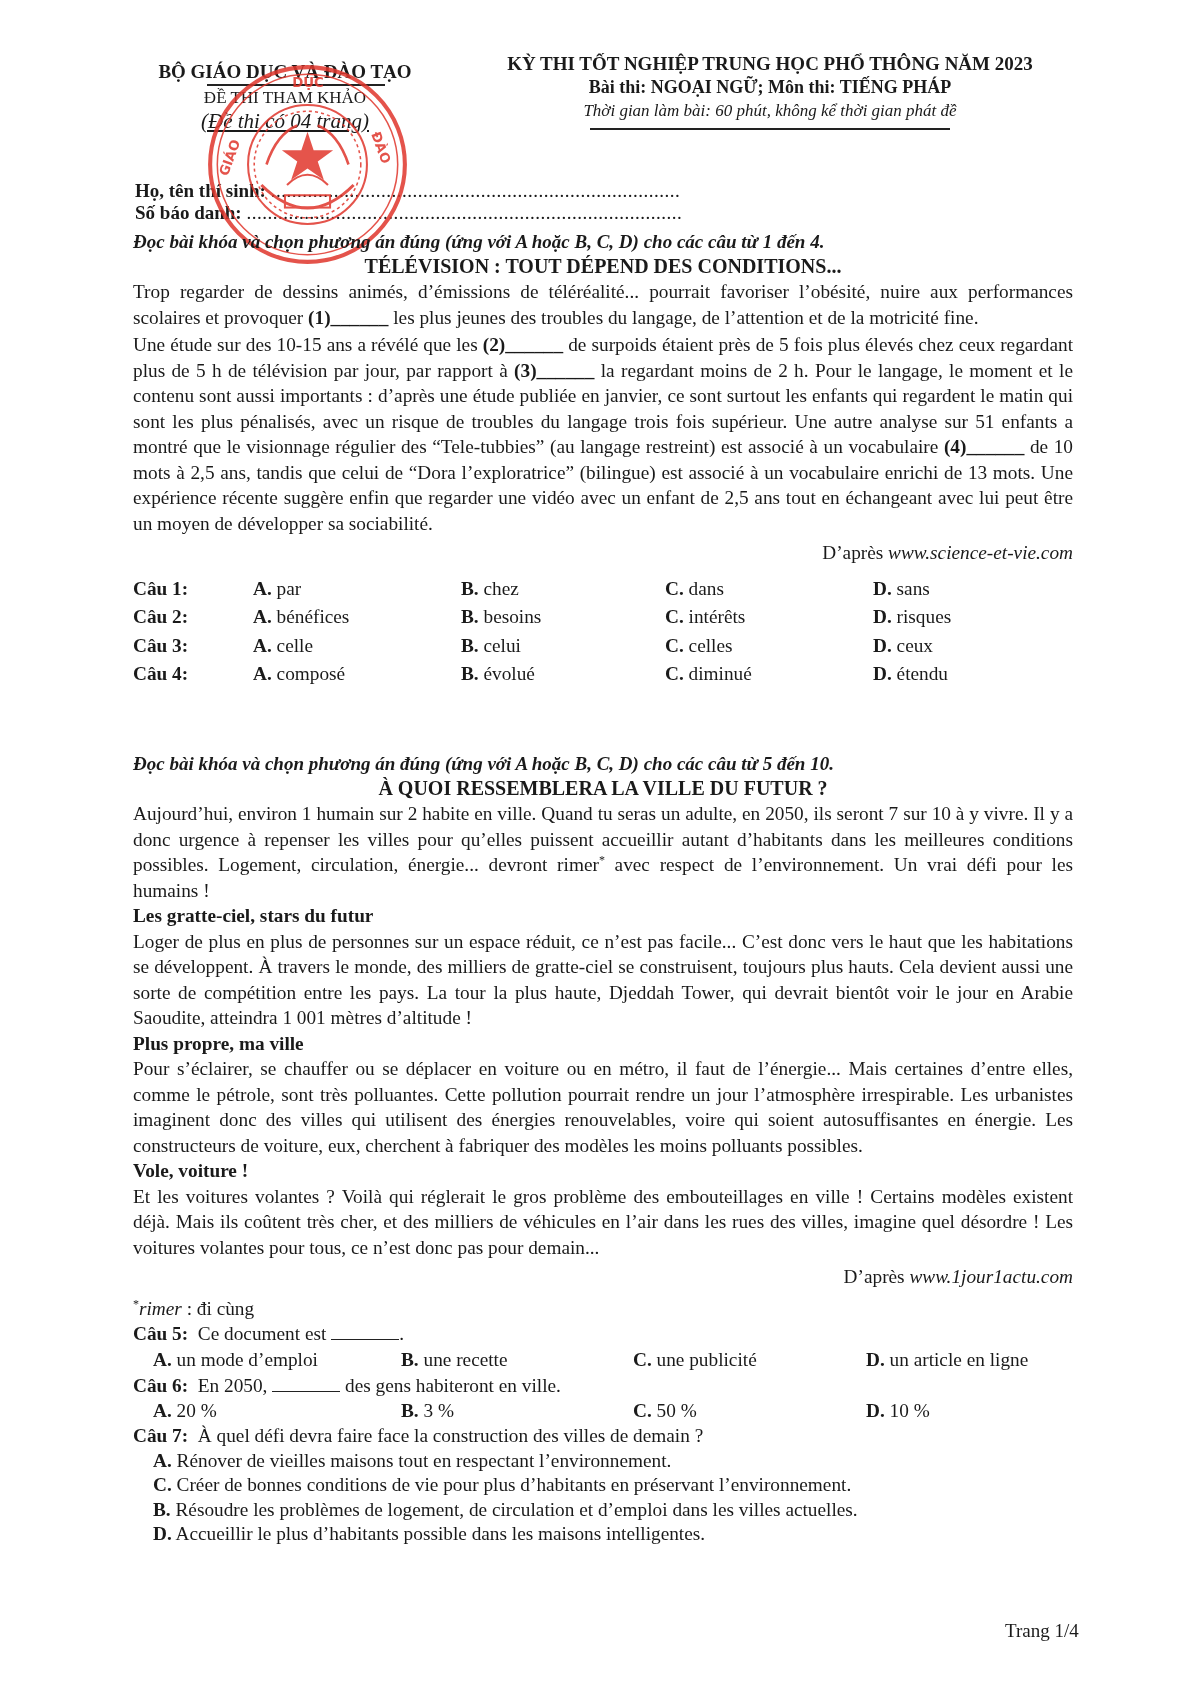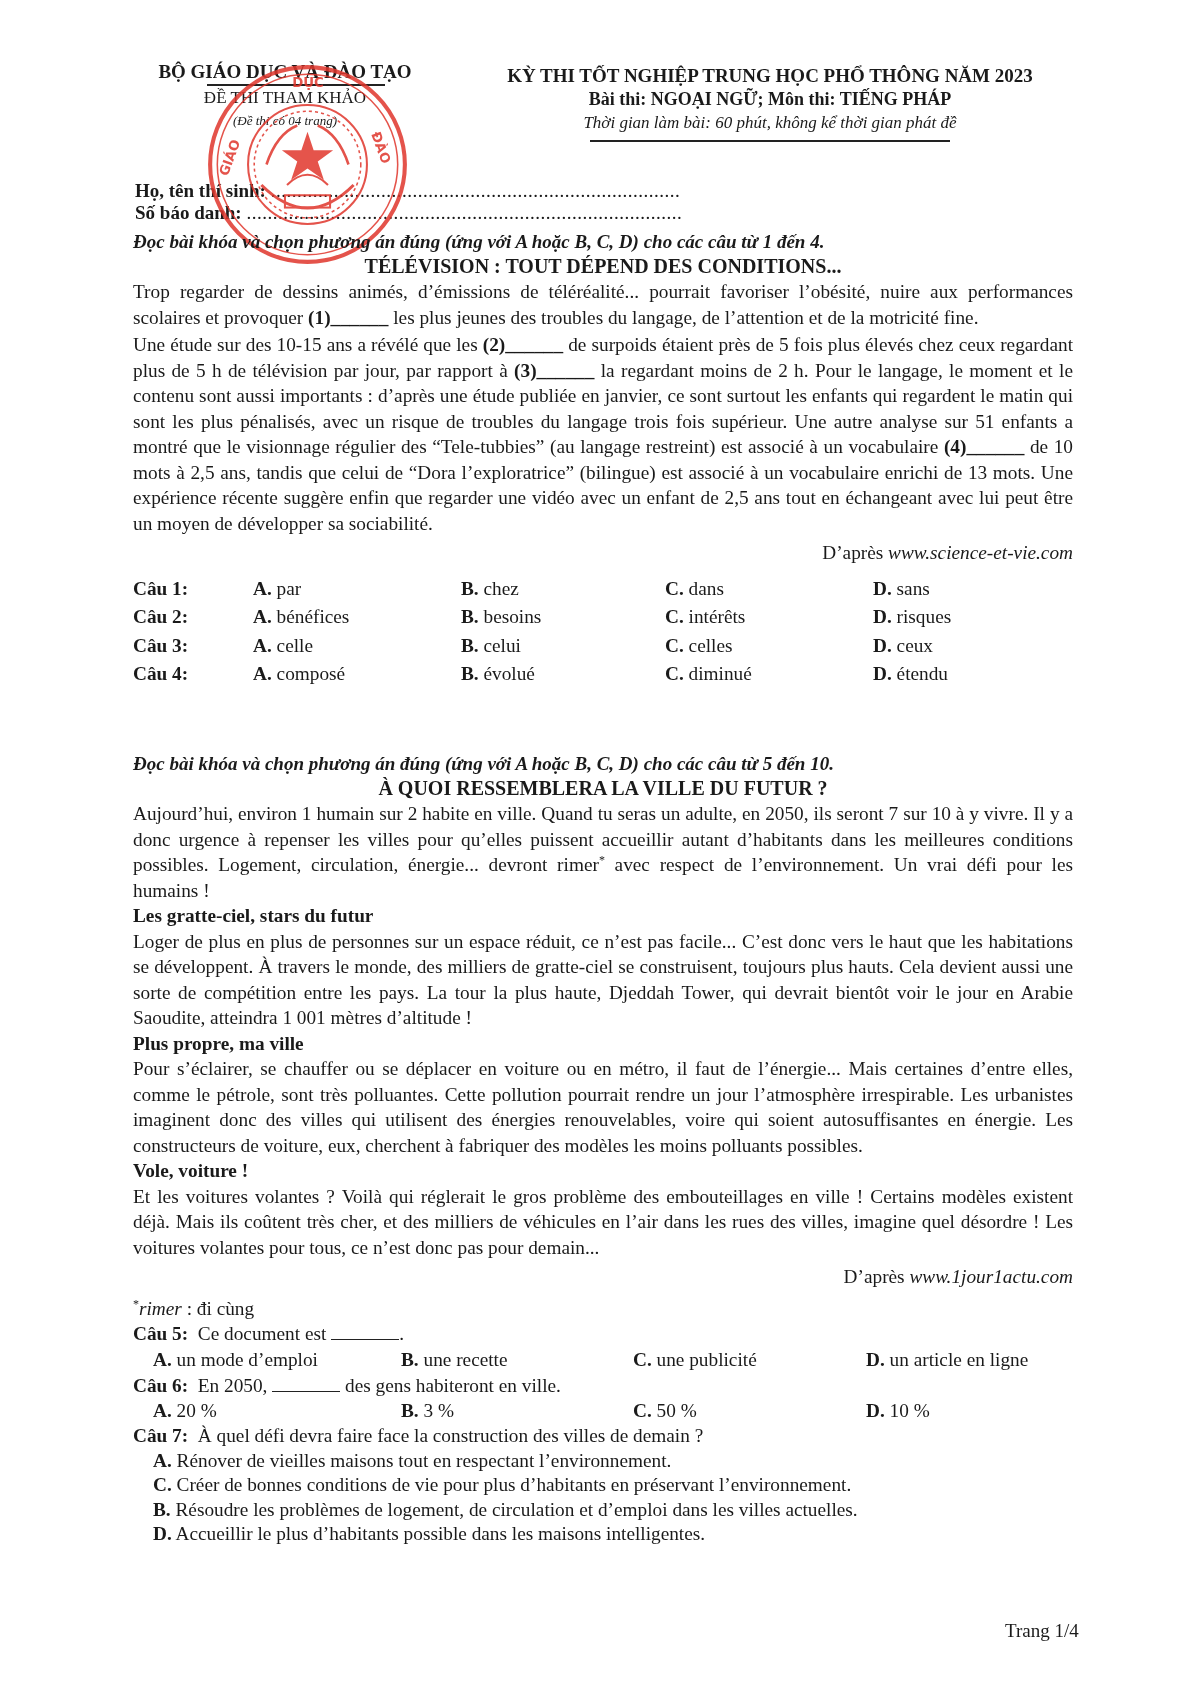--- a/index.html
+++ b/index.html
@@ -8,23 +8,23 @@
     font-family: "Liberation Serif", "DejaVu Serif", serif;
     color: #1a1a1a;
   }
   .page { position: absolute; left: 0; top: 0; width: 1191px; height: 1364px; }
 
   
   .hdr-left { position: absolute; left: 140px; top: 60px; width: 290px; text-align: center; }
   .hdr-left .ministry { font-weight: bold; font-size: 19px; line-height: 24px; }
   .hdr-left .rule { width: 178px; height: 1.5px; background: #222; margin: 0 auto 0 67px; }
   .hdr-left .kind { font-size: 17px; line-height: 24px; }
-  .hdr-left .pages { font-style: italic; font-size: 13px; line-height: 22px; }
+  .hdr-left .pages { font-style: italic; font-size: 21px; line-height: 22px; text-decoration: underline; }
 
-  .hdr-right { position: absolute; left: 470px; top: 64px; width: 600px; text-align: center; }
+  .hdr-right { position: absolute; left: 470px; top: 52px; width: 600px; text-align: center; }
   .hdr-right .exam { font-weight: bold; font-size: 19px; line-height: 24px; }
   .hdr-right .subject { font-weight: bold; font-size: 18px; line-height: 23px; }
   .hdr-right .time { font-style: italic; font-size: 17px; line-height: 23px; }
   .hdr-right .rule { width: 360px; height: 1.5px; background: #222; margin: 6px auto 0 120px; }
 
   
   .stamp { position: absolute; left: 205px; top: 62px; width: 205px; height: 205px; pointer-events: none; }
 
   
   .field { position: absolute; left: 135px; font-weight: bold; font-size: 19px; line-height: 22px; }

